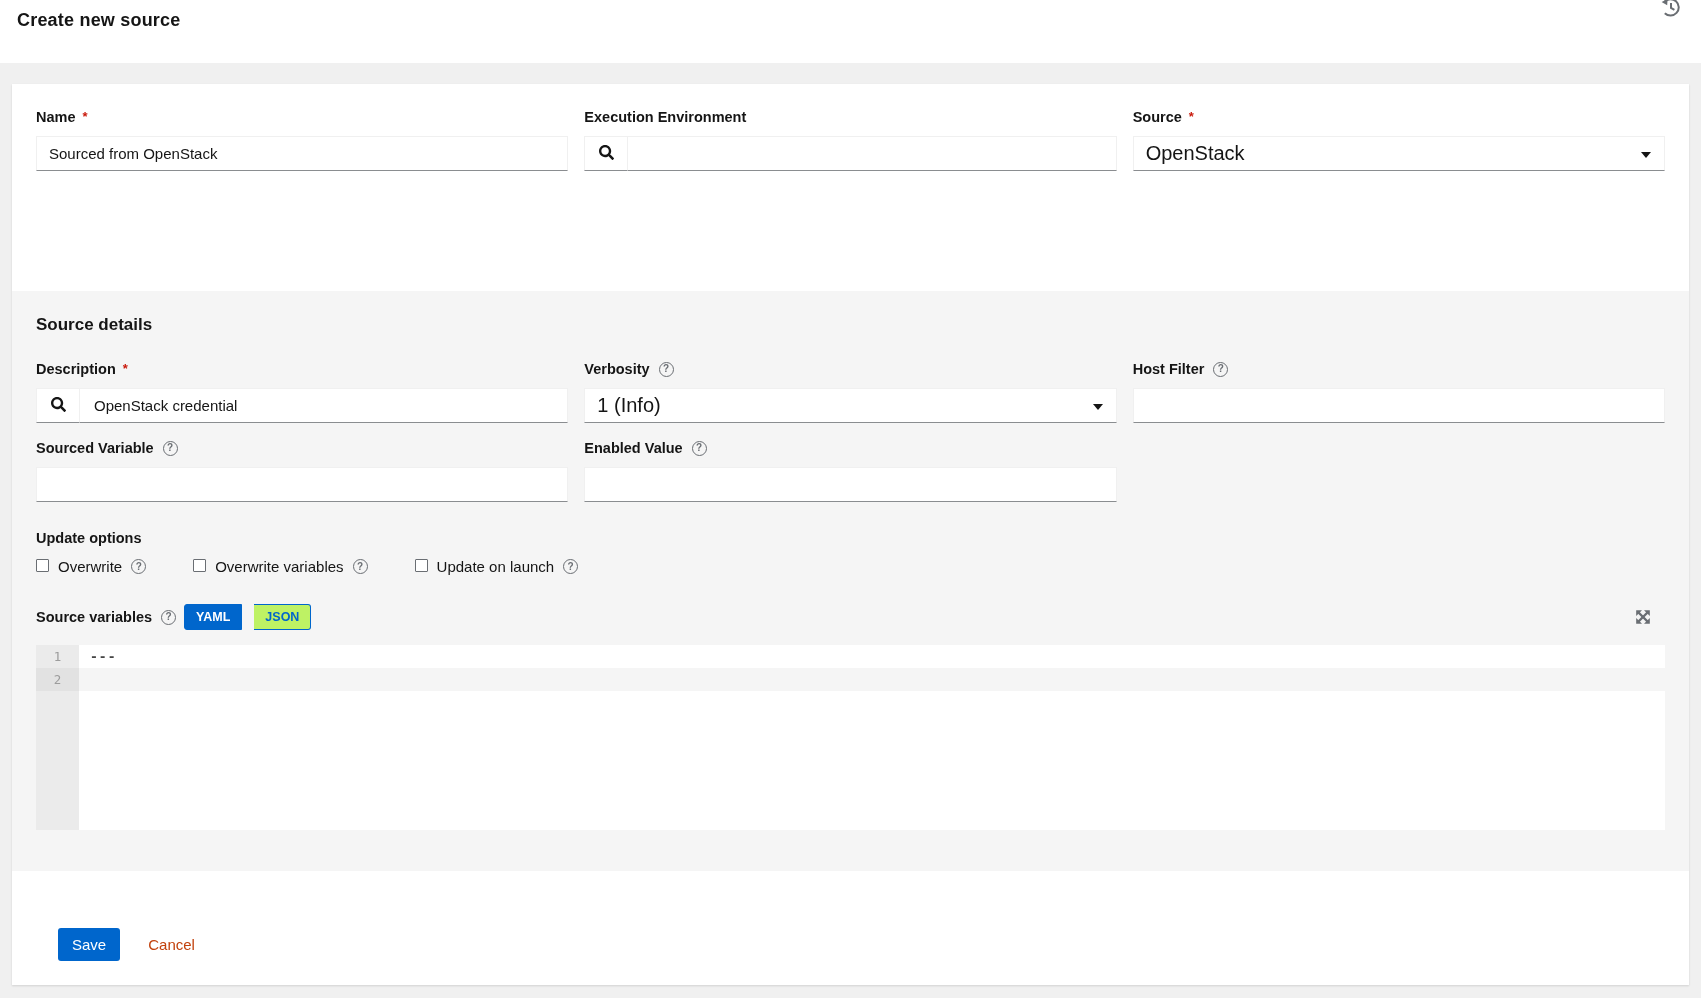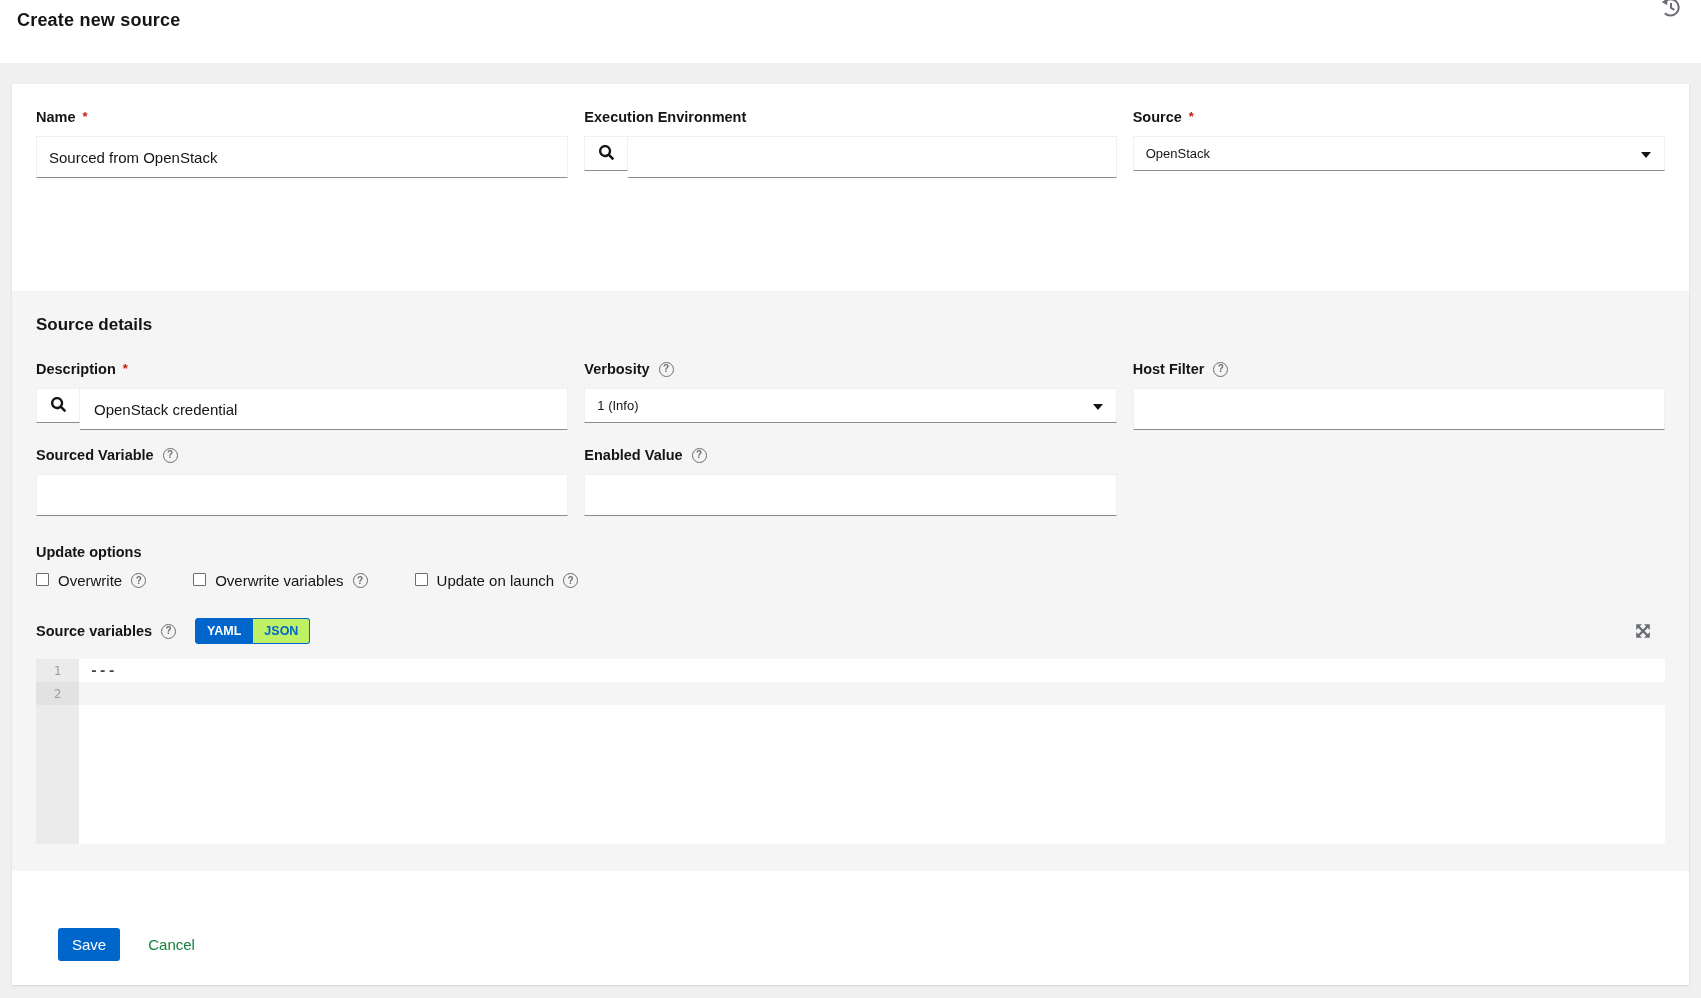--- a/index.html
+++ b/index.html
@@ -23,38 +23,38 @@
   }
 
   .form-top { padding: 24px; height: 207px; }
   .grid3 { display: grid; grid-template-columns: 1fr 1fr 1fr; column-gap: 24px; row-gap: 29px; gap: 16px; }
 
   .field-label { display: flex; align-items: center; font-size: 14.5px; font-weight: 700; margin-bottom: 10px; line-height: 18px; }
   .req { color: #c9190b; font-size: 13px; margin-left: 7px; line-height: 14px; }
   .label-help { margin-left: 9px; }
 
   .text-input {
-    width: 100%; height: 42px;
+    width: 100%; height: 35px;
     border: 1px solid #f0f0f0; border-bottom-color: #8a8d90;
     background: #fff; padding: 0 12px;
     font-family: "Liberation Sans", sans-serif; font-size: 15px; color: #151515;
     outline: none;
   }
   .input-group { display: flex; }
   .input-addon {
     width: 44px; height: 35px; flex: none;
     background: #fff; border: 1px solid #f0f0f0; border-bottom-color: #8a8d90;
     display: flex; align-items: center; justify-content: center; cursor: pointer;
   }
   .input-group .text-input { border-left: none; flex: 1; padding-left: 14px; }
 
   .select {
     position: relative; height: 35px;
     border: 1px solid #f0f0f0; border-bottom-color: #8a8d90;
-    background: #fff; padding: 0 30px 0 12px; font-size: 13px;
+    background: #fff; padding: 0 30px 0 12px; font-size: 20px;
     display: flex; align-items: center; cursor: pointer;
   }
   .caret {
     position: absolute; right: 13px; top: 50%; margin-top: -2px;
     width: 0; height: 0;
     border-left: 5px solid transparent; border-right: 5px solid transparent;
     border-top: 6px solid #151515;
   }
 
   .source-details { background: #f5f5f5; padding: 24px; height: 580px; }
@@ -72,21 +72,21 @@
   .checkbox-row { display: flex; gap: 47px; margin-top: 11px; align-items: center; }
   .checkbox-item { display: flex; align-items: center; font-size: 15px; }
   .checkbox {
     appearance: none; -webkit-appearance: none;
     width: 13px; height: 13px; border: 1px solid #6a6e73; border-radius: 1px;
     background: #fff; margin: 0 9px 3px 0; cursor: pointer;
   }
   .checkbox-item .help-icon { margin-left: 9px; }
 
   .source-vars-row { display: flex; align-items: center; margin-top: 29px; }
-  .toggle-group { display: flex; margin-left: 19px; }
+  .toggle-group { display: flex; margin-left: 8px; gap: 12px; }
   .toggle-btn {
     font-family: "Liberation Sans", sans-serif;
     font-size: 12.5px; font-weight: 700; padding: 4px 11px;
     border: 1px solid #0066cc; cursor: pointer; line-height: 16px;
   }
   .toggle-btn.active { background: #0066cc; color: #fff; border-radius: 3px 0 0 3px; }
   .toggle-btn.inactive { background: #bef264; color: #0066cc; border-radius: 0 3px 3px 0; border-left: none; }
   .expand-btn { margin-left: auto; margin-right: 14px; background: none; border: none; cursor: pointer; line-height: 0; }
 
   .editor {
@@ -105,21 +105,21 @@
   .ed-line.active .ed-code { background: #f5f5f5; font-weight: 400; }
   .ed-fill { display: flex; flex: 1; }
   .ed-fill .ed-gutter { line-height: normal; }
 
   .card-footer { height: 114px; padding: 57px 24px 22px; background: #fff; display: flex; align-items: flex-start; margin-left: 22px; }
   .save-btn {
     background: #0066cc; color: #fff; border: none; border-radius: 3px;
     padding: 8px 14px; font-family: "Liberation Sans", sans-serif; font-size: 15px; cursor: pointer;
   }
   .cancel-btn {
-    background: none; border: none; color: #15803d;
+    background: none; border: none; color: #c2410c;
     font-family: "Liberation Sans", sans-serif; font-size: 15px;
     margin-left: 28px; padding: 8px 0; cursor: pointer;
   }
 </style>
 </head>
 <body>
 
 <div class="topbar">
   <h1 class="page-title">Create new source</h1>
   <button class="history-btn">

